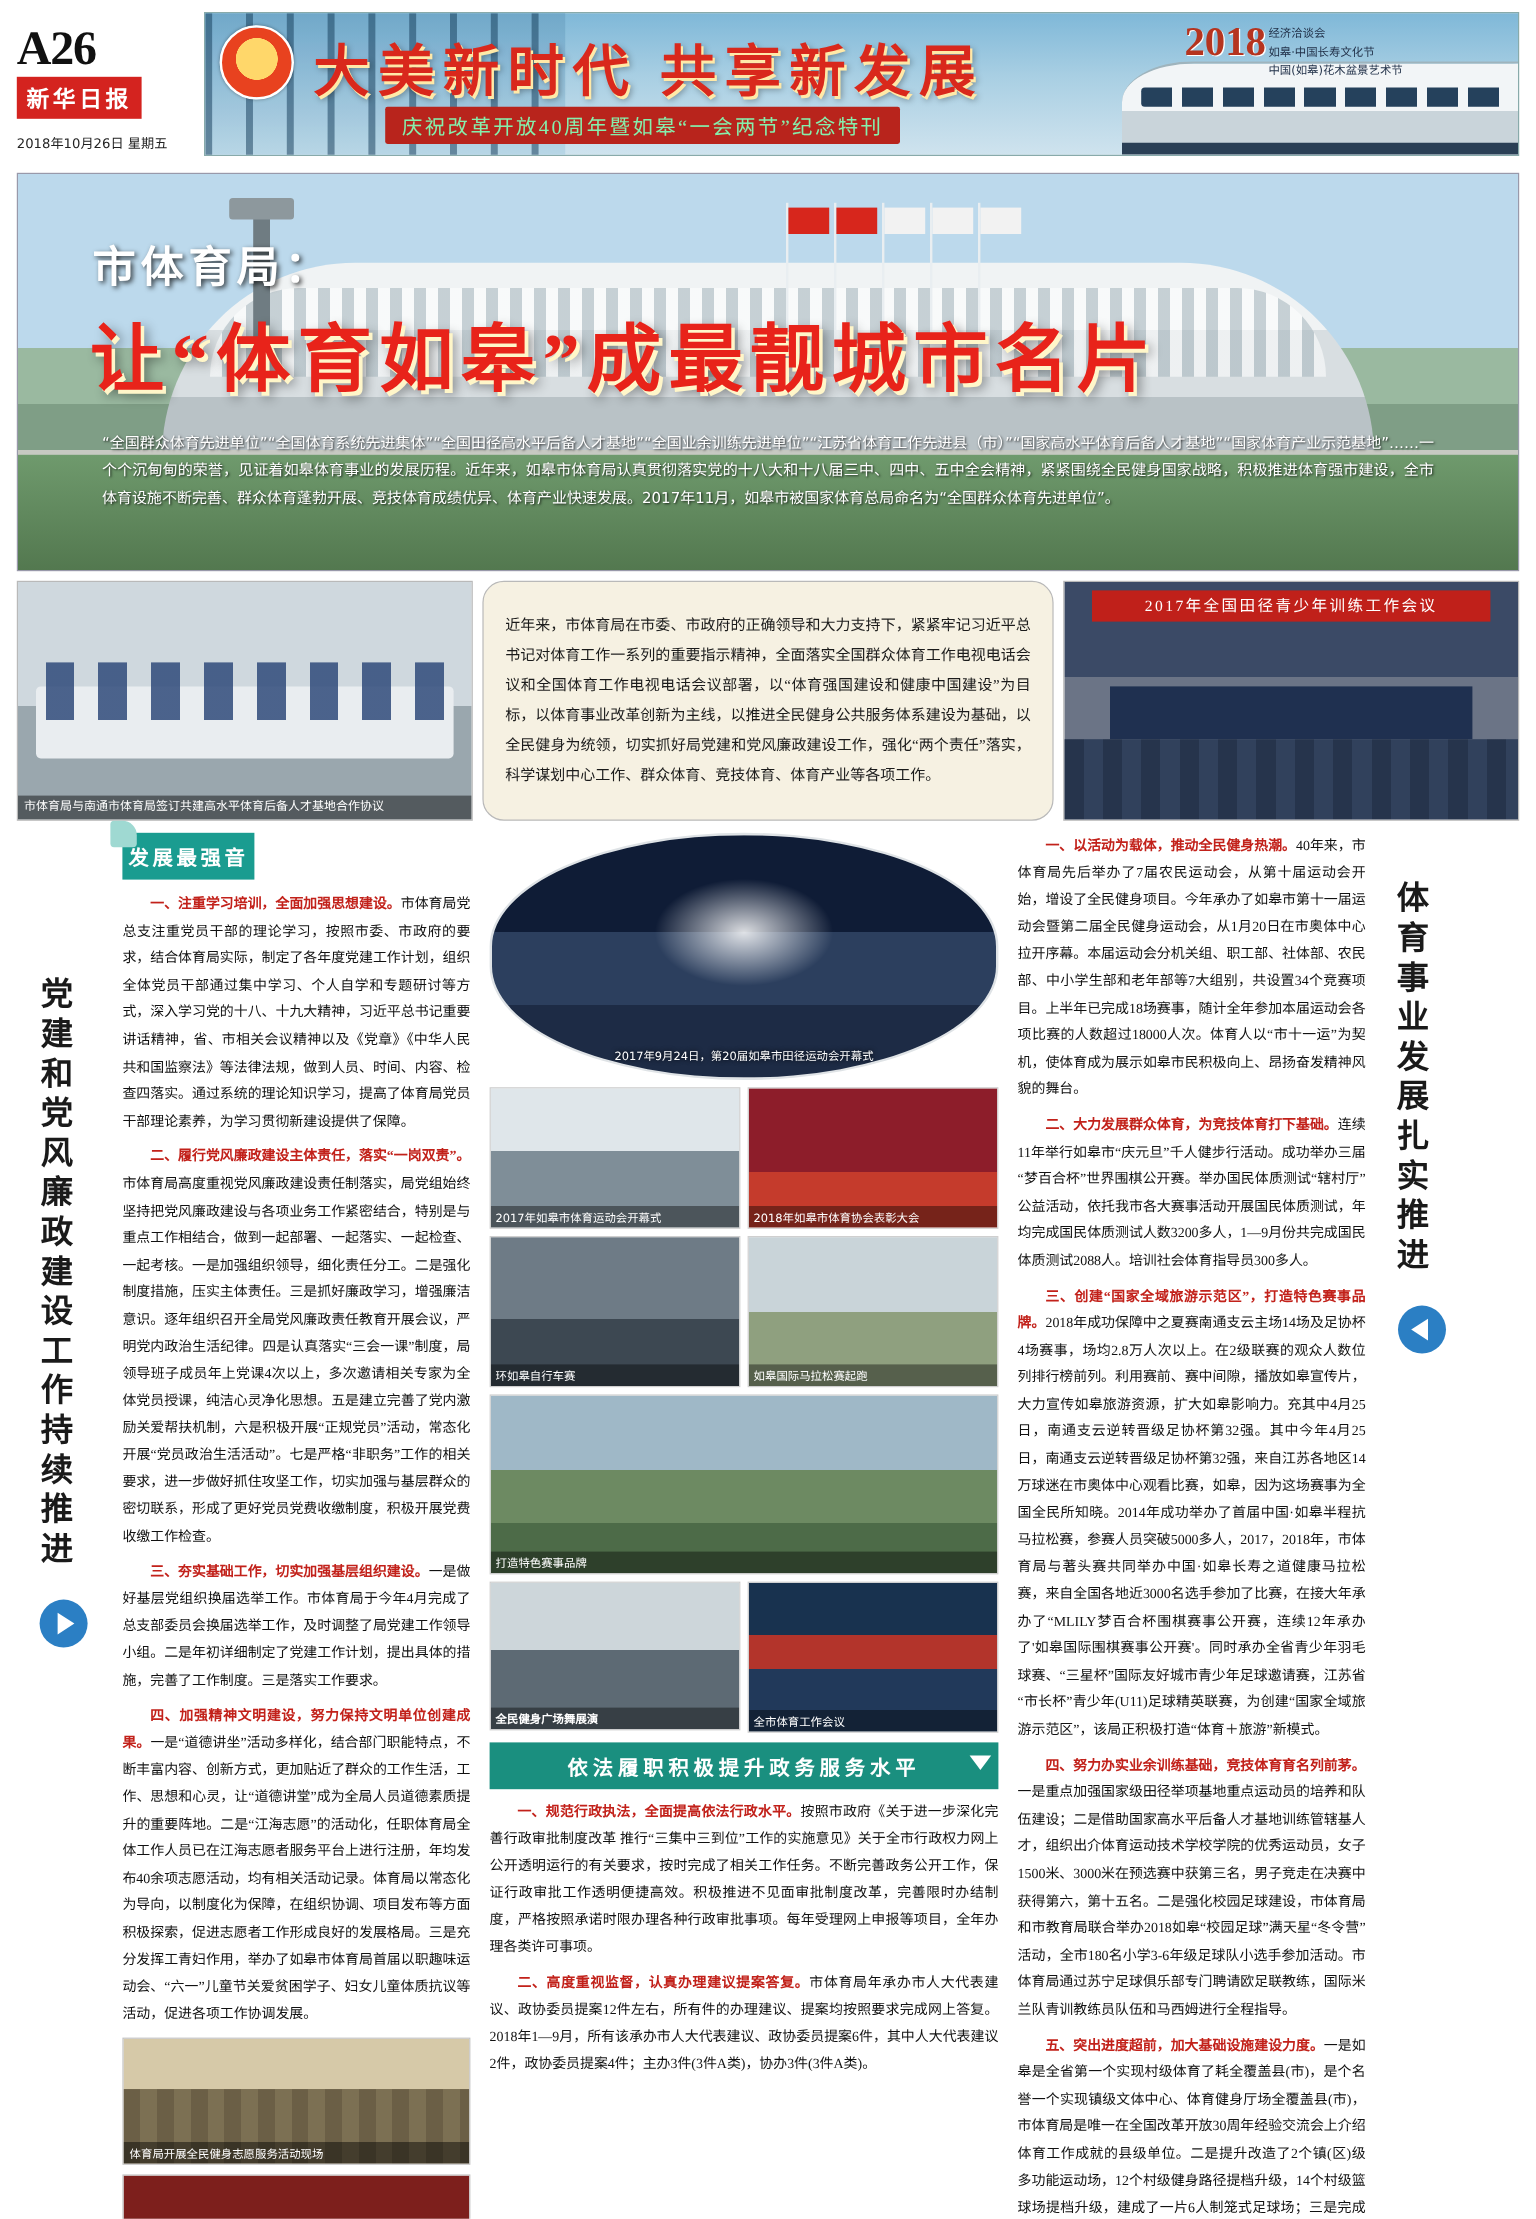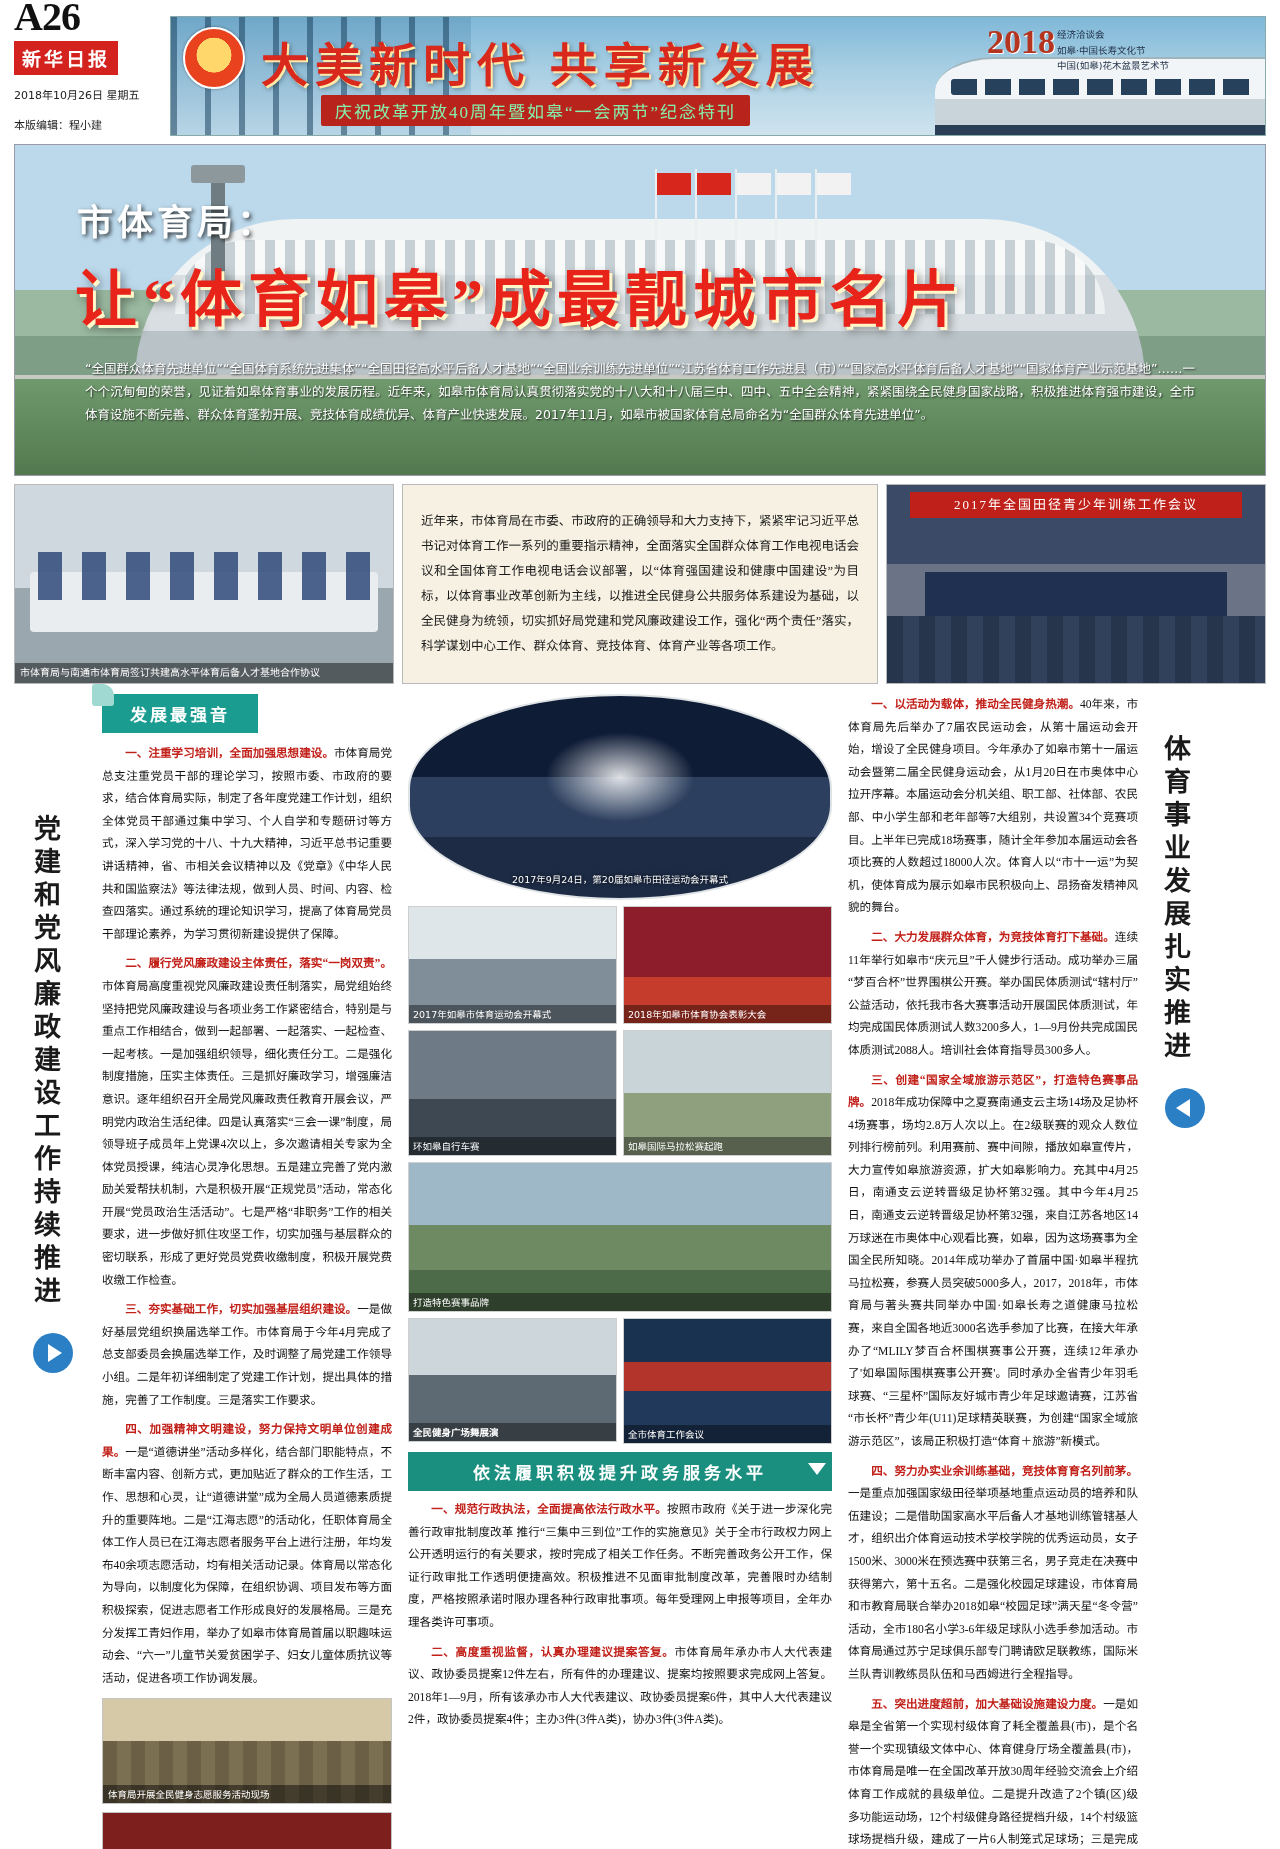--- a/index.html
+++ b/index.html
@@ -7,21 +7,21 @@
   body {
     width: 1280px; height: 1849px;
     background: #ffffff;
     font-family: "DejaVu Sans", "Liberation Sans", sans-serif;
     position: relative;
     overflow: hidden;
   }
   .page { position: relative; width: 1280px; height: 1849px; padding: 10px 14px; }
 
   
-  .masthead { display: flex; align-items: flex-end; height: 126px; }
+  .masthead { display: flex; align-items: flex-start; height: 126px; }
   .mh-left { width: 150px; padding-top: 10px; }
   .pagecode {
     font-size: 40px; font-weight: bold; letter-spacing: -1px; color: #111;
     font-family: "Liberation Serif", serif; line-height: 1;
   }
   .mh-logo {
     margin-top: 4px; background: #d4231f; color: #ffffff; display: inline-block;
     padding: 3px 8px 4px 8px; font-size: 19px; letter-spacing: 3px; font-weight: bold;
     font-family: "Liberation Serif", serif;
   }
@@ -127,21 +127,21 @@
   .strip { display: flex; gap: 8px; margin-top: 8px; height: 200px; }
   .ph { position: relative; overflow: hidden; border: 1px solid #b9b9b9; }
   .ph .cap {
     position: absolute; left: 0; right: 0; bottom: 0; background: rgba(0,0,0,.45);
     color: #fff; font-size: 10px; padding: 3px 5px; line-height: 1.4;
   }
   .ph1 { width: 380px; background: linear-gradient(180deg,#cfd8de 0 52%, #9aa7ae 52% 100%); }
   .ph1 .tbl { position:absolute; left:4%; right:4%; bottom:26%; height:30%; background:#e9edf0; border-radius:4px;}
   .ph1 .row { position:absolute; left:6%; right:6%; top:34%; height:24%;
     background: repeating-linear-gradient(90deg,#2f4a7a 0 24px, transparent 24px 44px); opacity:.85;}
-  .ph2 { flex: 1; background: #f6f1e2; display: flex; align-items: center; justify-content: center; }
+  .ph2 { flex: 1; background: #f6f1e2; display: flex; align-items: center; justify-content: center; border-radius: 18px; }
   .ph2 .body {
     padding: 14px 18px; color: #1b1b1b; font-size: 12.5px; line-height: 2.0; text-align: justify;
     font-family: "Liberation Serif", serif;
   }
   .ph3 { width: 380px; background: linear-gradient(180deg,#3b4a66 0 40%, #6b7486 40% 100%); }
   .ph3 .banner {
     position: absolute; left: 6%; right: 6%; top: 7px; height: 26px; background: #c0201a;
     color: #fff; font-size: 13px; letter-spacing: 2px; text-align: center; line-height: 26px;
     font-family: "Liberation Serif", serif;
   }
@@ -167,21 +167,21 @@
   .rail-circle i { width:0;height:0;border-top:9px solid transparent;border-bottom:9px solid transparent;border-left:14px solid #fff; margin-left:4px;}
   .rail-circle.left i { border-left: none; border-right: 14px solid #fff; margin-left:-4px; }
 
   .col { padding: 0 10px; }
   .col-1 { width: 310px; }
   .col-2 { width: 436px; padding: 0 6px; }
   .col-3 { width: 310px; }
 
   .sec-badge {
     background: #1a9c90; color: #fff; font-size: 17px; font-weight: bold; letter-spacing: 3px;
-    padding: 7px 28px; display: inline-block; margin-bottom: 10px;
+    padding: 7px 5px; display: inline-block; margin-bottom: 10px;
     font-family: "Liberation Serif", serif; position: relative;
   }
   .sec-badge:before {
     content: ""; position: absolute; left: -10px; top: -10px; width: 22px; height: 22px;
     background: #9fd9d2; border-radius: 3px 12px 3px 3px;
   }
   .para {
     font-family: "Liberation Serif", serif; font-size: 11.6px; line-height: 1.95;
     color: #111; text-align: justify; margin: 0 0 7px 0; text-indent: 2em;
   }

